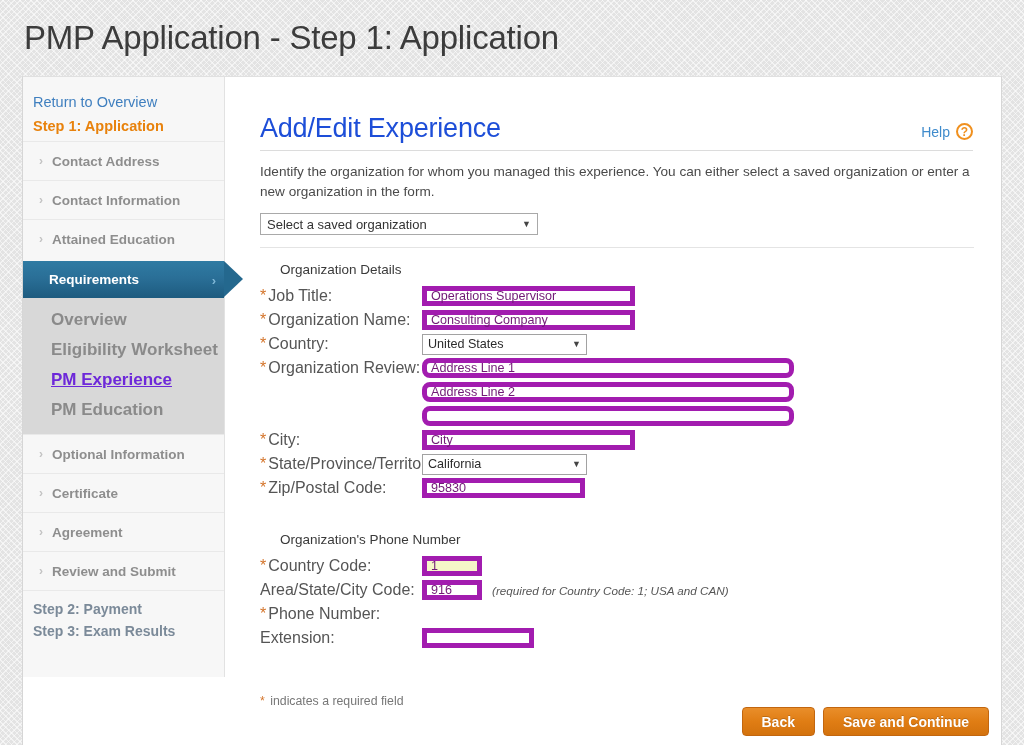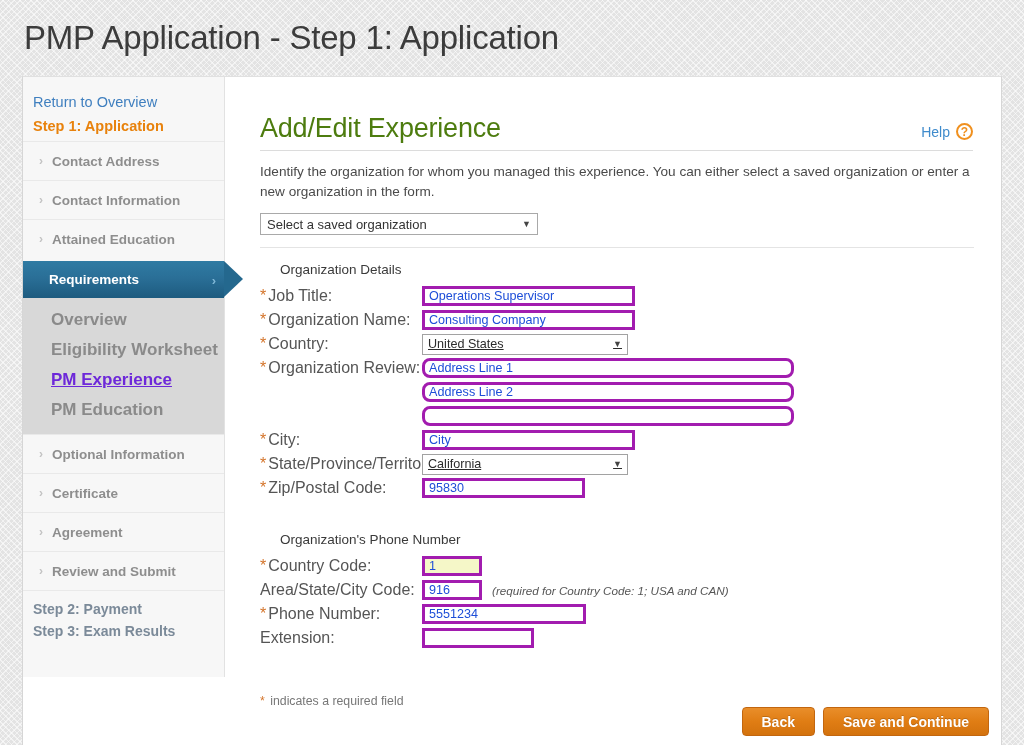--- a/index.html
+++ b/index.html
@@ -145,21 +145,21 @@
   }
   #content-head {
     display: flex;
     align-items: flex-end;
     justify-content: space-between;
     border-bottom: 1px solid #dcdcdc;
     padding-bottom: 6px;
   }
   #content-title {
     font-size: 27px;
-    color: #4d7c0f;
+    color: #1d4ed8;
     font-weight: 400;
     letter-spacing: -0.2px;
   }
   #help-wrap {
     display: flex; align-items: center; gap: 6px;
     padding-bottom: 4px;
     cursor: pointer;
   }
   #help-label { font-size: 14px; color: #3f8bcc; }
   .qmark {
@@ -210,41 +210,41 @@
     width: 162px;
     flex: 0 0 162px;
     font-size: 16px;
     color: #555;
     white-space: nowrap;
     overflow: hidden;
   }
   .req { color: #d4742a; margin-right: 2px; }
   .finput {
     height: 20px;
-    border: 3px solid #a21caf;
+    border: 5px solid #a21caf;
     background: #fff;
     font-size: 12.6px;
-    color: #1d4ed8;
+    color: #701a75;
     display: flex; align-items: center;
     padding: 0 4px;
     cursor: text;
   }
   .fselect {
     height: 21px;
     border: 1px solid #a2a2a2;
     background: #fff;
     font-size: 12.6px;
     color: #2b2b2b;
     display: flex; align-items: center;
     padding: 0 5px;
     cursor: pointer;
   }
   .fselect .sel-text { flex: 1; }
   .w-med  { width: 213px; }
-  .w-sel  { width: 206px; text-decoration: underline; }
+  .w-sel  { width: 165px; }
   .w-wide { width: 372px; border-radius: 8px; }
   .w-zip  { width: 163px; }
   .w-cc   { width: 60px; }
   .w-area { width: 60px; }
   .w-phone{ width: 164px; }
   .w-ext  { width: 112px; }
   .highlight { background: #f5f7c8; }
   .note {
     font-size: 11.7px;
     font-style: italic;
@@ -420,21 +420,20 @@
     </div>
 
     <div class="frow">
       <div class="flabel">Area/State/City Code:</div>
       <div class="finput w-area">916</div>
       <div class="note">(required for Country Code: 1; USA and CAN)</div>
     </div>
 
     <div class="frow">
       <div class="flabel"><span class="req">*</span><span>Phone Number:</span></div>
-      <div class="finput w-phone">5551234</div>
     </div>
 
     <div class="frow">
       <div class="flabel">Extension:</div>
       <div class="finput w-ext"></div>
     </div>
 
     <div id="required-note"><span class="req">*</span> <span>indicates a required field</span></div>
 
     <div id="btn-row">

